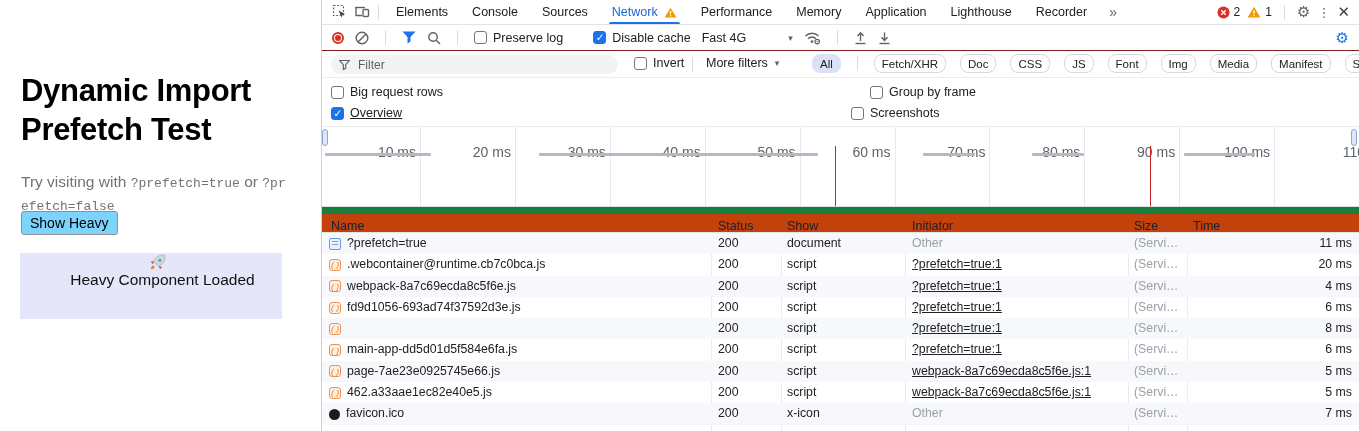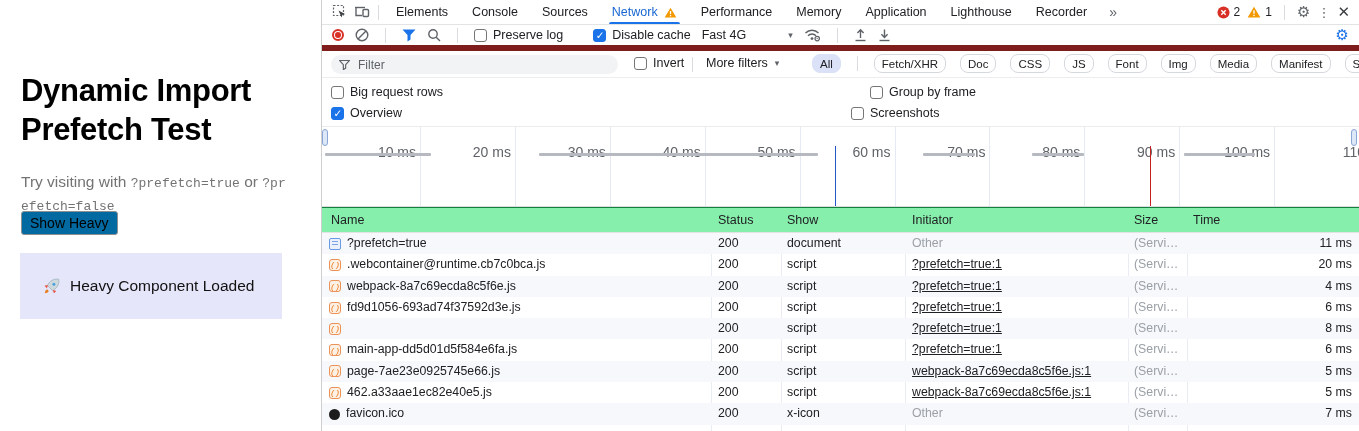--- a/index.html
+++ b/index.html
@@ -8,43 +8,43 @@
     width:1359px; height:431px; overflow:hidden; position:relative;
     background:#fff; color:#202124;
     font-family:"Liberation Sans","DejaVu Sans",sans-serif; font-size:12.5px;
   }
   
   .page-left { position:absolute; left:0; top:0; width:320px; height:431px; background:#fff; }
   .pl-title { position:absolute; left:21px; top:50px; width:272px; font-size:31px; line-height:39px; font-weight:700; color:#000; letter-spacing:-0.3px; }
   .pl-para { position:absolute; left:21px; top:155px; width:270px; font-size:15.5px; line-height:21px; color:#737373; }
   .pl-para code { font-family:"Liberation Mono","DejaVu Sans Mono",monospace; font-size:13px; word-break:break-all; }
   .pl-button { position:absolute; left:21px; top:211px; font-size:14px; line-height:16px; padding:3px 8px;
-    border:1px solid #8f8f8f; border-radius:3px; background:#0369a1; color:#000; font-family:inherit; }
+    border:1px solid #8f8f8f; border-radius:3px; background:#7dd3fc; color:#000; font-family:inherit; }
   .pl-banner { position:absolute; left:20px; top:253px; width:262px; height:66px; display:flex; align-items:center;
-    padding-left:23px; font-size:15.5px; color:#111; }
+    padding-left:23px; font-size:15.5px; color:#111;flex-direction:column; }
   .pl-banner svg { margin-right:9px; }
   
   .devtools { position:absolute; left:321px; top:0; width:1038px; height:431px; background:#fff; border-left:1px solid #cfcfcf; }
   .vdiv { width:1px; height:15px; background:#dadce0; margin:0 5px; flex:none; }
   svg { display:block; }
   
   .tabbar { height:25px; display:flex; align-items:center; border-bottom:1px solid #e3e3e3; padding-left:7px; }
   .ticon { width:22px; height:20px; display:flex; align-items:center; justify-content:center; color:#5f6368; flex:none; }
   .tablist { display:flex; height:100%; }
   .tab { padding:0 12px; display:flex; align-items:center; font-size:12.5px; color:#202124; position:relative; white-space:nowrap; }
   .tab.active { color:#1967d2; }
   .tab.active::after { content:""; position:absolute; left:9px; right:9px; bottom:0; height:2.5px; background:#1a73e8; border-radius:2px 2px 0 0; }
   .tab .warn { margin-left:6px; }
   .more-tabs { padding:0 10px; color:#5f6368; font-size:14px; display:flex; align-items:center; }
   .tb-right { margin-left:auto; display:flex; align-items:center; gap:7px; padding-right:9px; }
   .badge { display:flex; align-items:center; gap:4px; font-size:12px; color:#202124; }
   .glyphbtn { color:#5f6368; font-size:15px; line-height:15px; font-family:"DejaVu Sans",sans-serif; }
   .closex { font-size:15px; color:#3c4043; }
   
-  .actionbar { height:26px; display:flex; align-items:center; border-bottom:6px solid #7f1d1d; padding:0 10px; gap:11px; }
+  .actionbar { height:26px; display:flex; align-items:center; border-bottom:1px solid #7f1d1d; padding:0 10px; gap:11px; }
   .rec { width:12px; height:12px; border:2px solid #d93025; border-radius:50%; position:relative; flex:none; }
   .rec::after { content:""; position:absolute; inset:1px; border-radius:50%; background:#d93025; }
   .cbrow { display:flex; align-items:center; gap:6px; white-space:nowrap; }
   .cb { width:13px; height:13px; border:1px solid #767676; border-radius:3px; background:#fff; position:relative; flex:none; }
   .cb.checked { background:#1a73e8; border-color:#1a73e8; }
   .cb.checked::after { content:"\2713"; position:absolute; left:1.5px; top:-1px; color:#fff; font-size:10.5px; font-weight:700; }
   .selectbox { display:flex; align-items:center; color:#202124; }
   .caret { color:#5f6368; font-size:9px; margin-left:42px; font-family:"DejaVu Sans",sans-serif; }
   .spacer-right { margin-left:auto; display:flex; align-items:center; }
   .gear-blue { color:#1a73e8; font-size:15px; font-family:"DejaVu Sans",sans-serif; }
@@ -68,21 +68,21 @@
   
   .overview { height:80px; position:relative; border-bottom:1px solid #dadce0; overflow:hidden; }
   .gridline { position:absolute; top:0; bottom:0; width:1px; background:#e4e9f3; }
   .ticklabel { position:absolute; top:17px; width:58px; text-align:right; font-size:14px; color:#5f6368; }
   .ovbar { position:absolute; top:26px; height:3px; background:#b6bac0; border-radius:1px; }
   .ovline { position:absolute; top:19px; bottom:0; width:1.5px; }
   .ovhandle { position:absolute; top:2px; width:6px; height:17px; border:1px solid #8aa6d6; background:#dce7f8; border-radius:3px; }
   
   .nettable { position:absolute; top:207px; left:0; right:0; bottom:0; overflow:hidden; }
   .colline { position:absolute; top:0; bottom:0; width:1px; background:#e9ecf3; }
-  .thead { position:relative; height:26px; border-top:1px solid #15803d; border-bottom:1px solid #e3e3e3; background:#86efac; }
+  .thead { position:relative; height:26px; border-top:7px solid #15803d; border-bottom:1px solid #e3e3e3; background:#c2410c; }
   .thcell { position:absolute; top:0; line-height:25px; font-size:12.5px; color:#202124; }
   .rows { position:absolute; top:26px; left:0; right:0; }
   .nrow { position:relative; height:21.3px; }
   .nrow.stripe { background:#f7f8fc; }
   .cell { position:absolute; top:0; line-height:21.3px; font-size:12.3px; white-space:nowrap; overflow:hidden; }
   
   .init-link { text-decoration:underline; color:#202124; }
   .init-other { color:#9aa0a6; }
   .fi { width:12px; height:12px; margin-right:6px; flex:none; position:relative; border-radius:2px; }
   .fi-document { border:1px solid #6b9ae4; background:#eaf1fd; }
@@ -280,21 +280,21 @@
 
   <div class="options">
     <span class="opt" style="left:9px; top:7px;">
       <span class="cb" id="cb-big"></span>
       <span>Big request rows</span>
     </span>
     <span class="opt" style="left:529px; top:7px;margin-left:19px;">
       <span class="cb" id="cb-group"></span>
       <span>Group by frame</span>
     </span>
-    <span class="opt" style="left:9px; top:28px;">
+    <span class="opt" style="left:9px; top:28px;text-decoration:underline;">
       <span class="cb checked" id="cb-overview"></span>
       <span>Overview</span>
     </span>
     <span class="opt" style="left:529px; top:28px;">
       <span class="cb" id="cb-screens"></span>
       <span>Screenshots</span>
     </span>
   </div>
 
   <div class="overview" id="overview">

